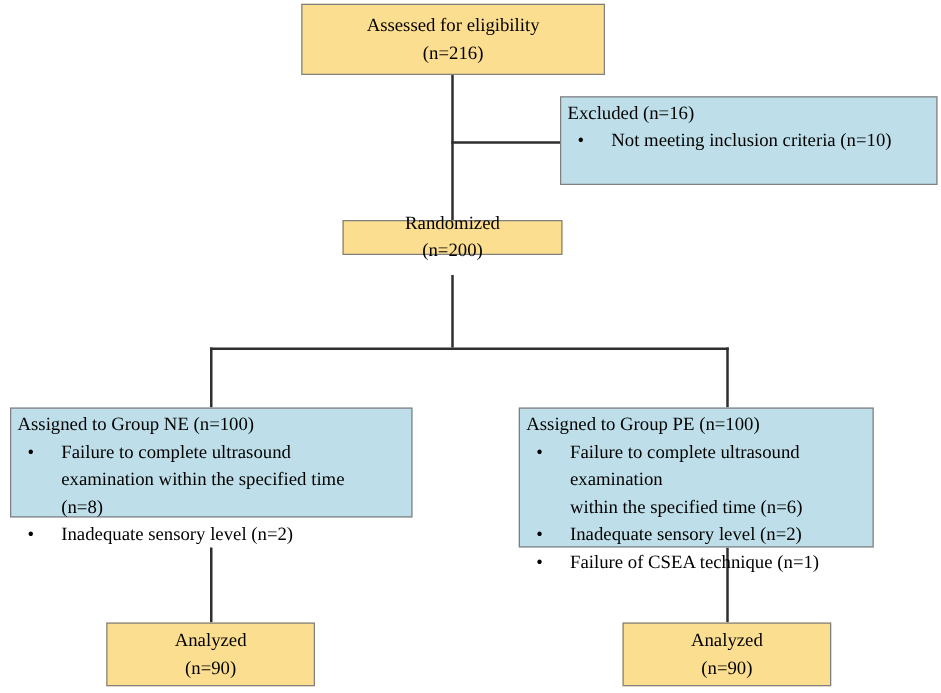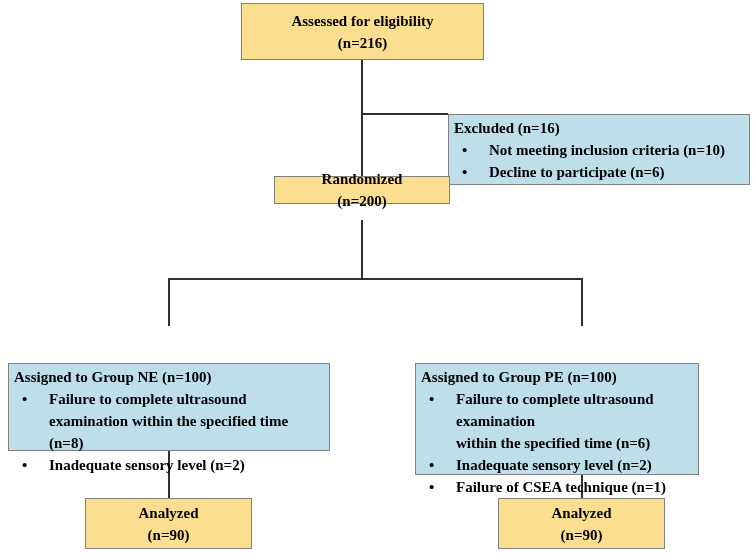--- a/index.html
+++ b/index.html
@@ -13,29 +13,28 @@
   }
   .canvas {
     position: relative;
     width: 753px;
     height: 554px;
     background: #ffffff;
     overflow: hidden;
     color: #000;
     font-size: 15px;
     line-height: 22px;
-    font-weight: bold;
   }
   .box {
     position: absolute;
     box-sizing: border-box;
     border: 1.5px solid var(--box-border, #808080);
   }
   .yellow { background: var(--yellow-fill, #FBDE8F); }
-  .blue   { background: var(--blue-fill, #BEDFE9); margin-top: 37px; }
+  .blue   { background: var(--blue-fill, #BEDFE9); }
   .center {
     display: flex;
     flex-direction: column;
     align-items: center;
     justify-content: center;
     text-align: center;
   }
   .listbox { padding: 2px 4px 2px 0; }
   .box-title { padding-left: 5px; }
   .bullet {
@@ -86,21 +85,20 @@
   <div class="line" id="ln-pe-analyzed"></div>
 
   <div class="box yellow center" id="assessed">
     <div>Assessed for eligibility</div>
     <div>(n=216)</div>
   </div>
 
   <div class="box blue listbox" id="excluded">
     <div class="box-title">Excluded (n=16)</div>
     <div class="bullet">Not meeting inclusion criteria (n=10)</div>
-    <div class="bullet">Decline to participate (n=6)</div>
   </div>
 
   <div class="box yellow center" id="randomized">
     <div>Randomized</div>
     <div>(n=200)</div>
   </div>
 
   <div class="box blue listbox" id="group-ne">
     <div class="box-title">Assigned to Group NE (n=100)</div>
     <div class="bullet">Failure to complete ultrasound

